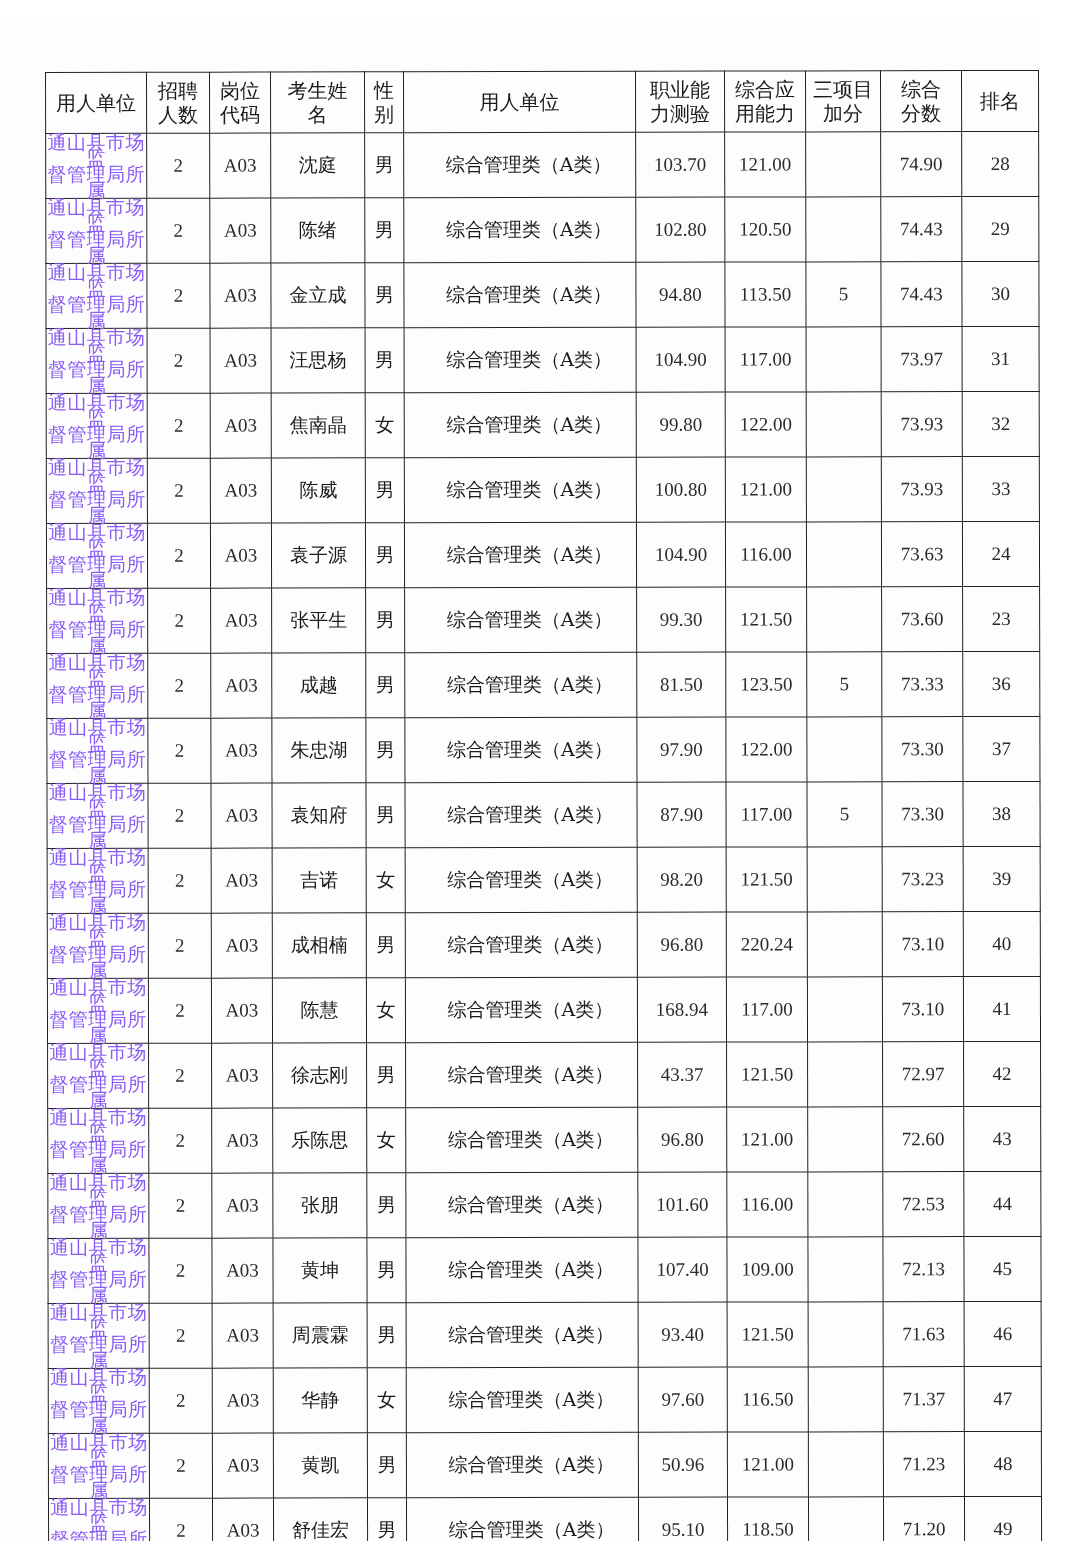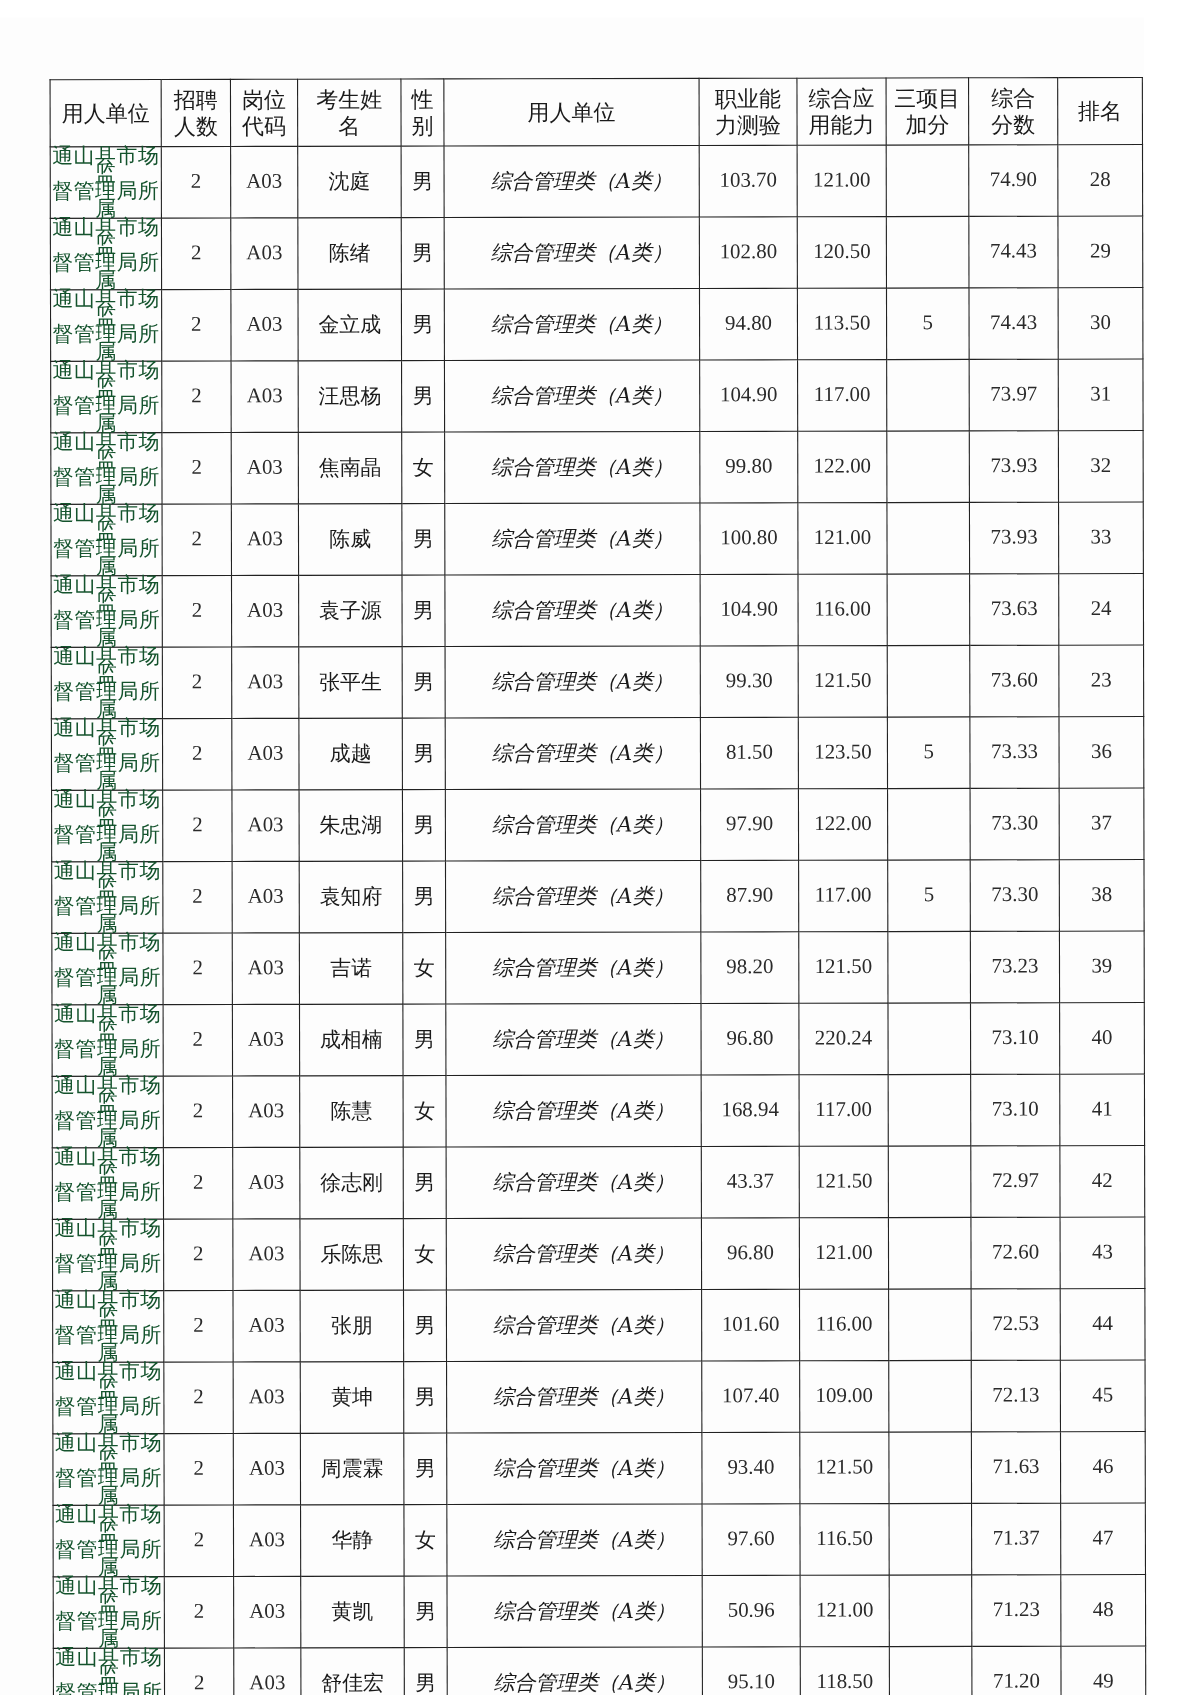--- a/index.html
+++ b/index.html
@@ -5,23 +5,23 @@
   html, body { margin:0; padding:0; background:#ffffff; }
   body { width:1080px; height:1541px; position:relative; overflow:hidden;
          font-family: "DejaVu Serif", "Liberation Serif", serif; color:#1a1a1a; }
   .page { position:absolute; left:0; top:16px; width:1040px; height:1541px; background:#fdfdfd; }
   table.grid { position:absolute; left:45px; top:56px; border-collapse:collapse;
                transform: rotate(-0.12deg); transform-origin: left top; }
   table.grid td, table.grid th { border:1.6px solid #222; padding:0; text-align:center;
                vertical-align:middle; font-weight:normal; }
   table.grid th { height:60px; font-size:20px; line-height:24px; }
   table.grid td { height:39.2px; font-size:19px; }
-  td.unit { font-size:13.5px; line-height:16px; color:#14532d; letter-spacing:0.5px; }
+  td.unit { font-size:13.5px; line-height:16px; color:#8b5cf6; letter-spacing:0.5px; }
   td.num, td.code { font-family: "Liberation Serif", "DejaVu Serif", serif; font-size:19px; color:#2a2a2a; }
-  td.cat { font-size:18px; text-align:left; padding-left:18px !important;font-style:italic; }
+  td.cat { font-size:18px; text-align:left; padding-left:18px !important; }
   .c0{width:100px}.c1{width:62px}.c2{width:60px}.c3{width:93px}.c4{width:38px}
   .c5{width:213px}.c6{width:88px}.c7{width:80px}.c8{width:74px}.c9{width:80px}.c10{width:76px}
 </style>
 </head>
 <body>
 
 <div class="page">
   <table class="grid">
     <thead>
       <tr id="header-row">

